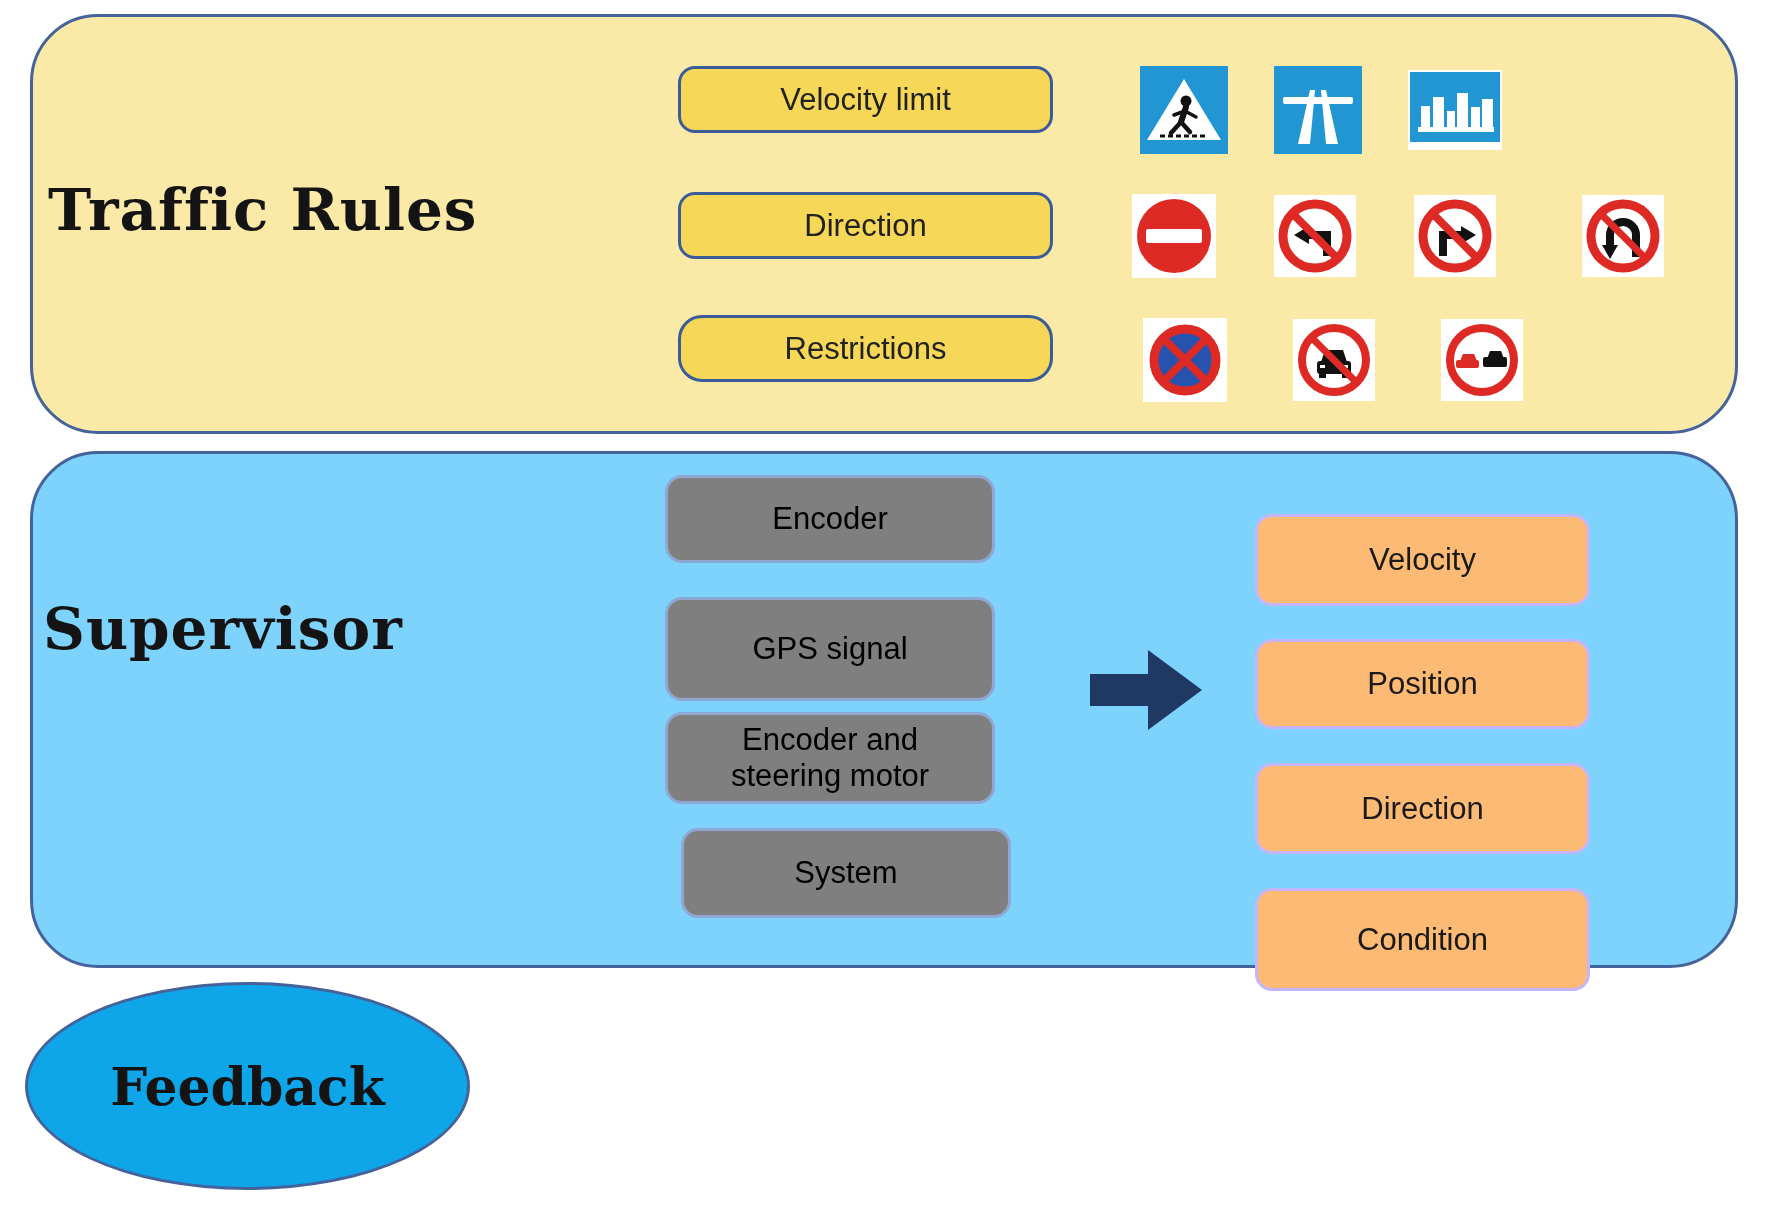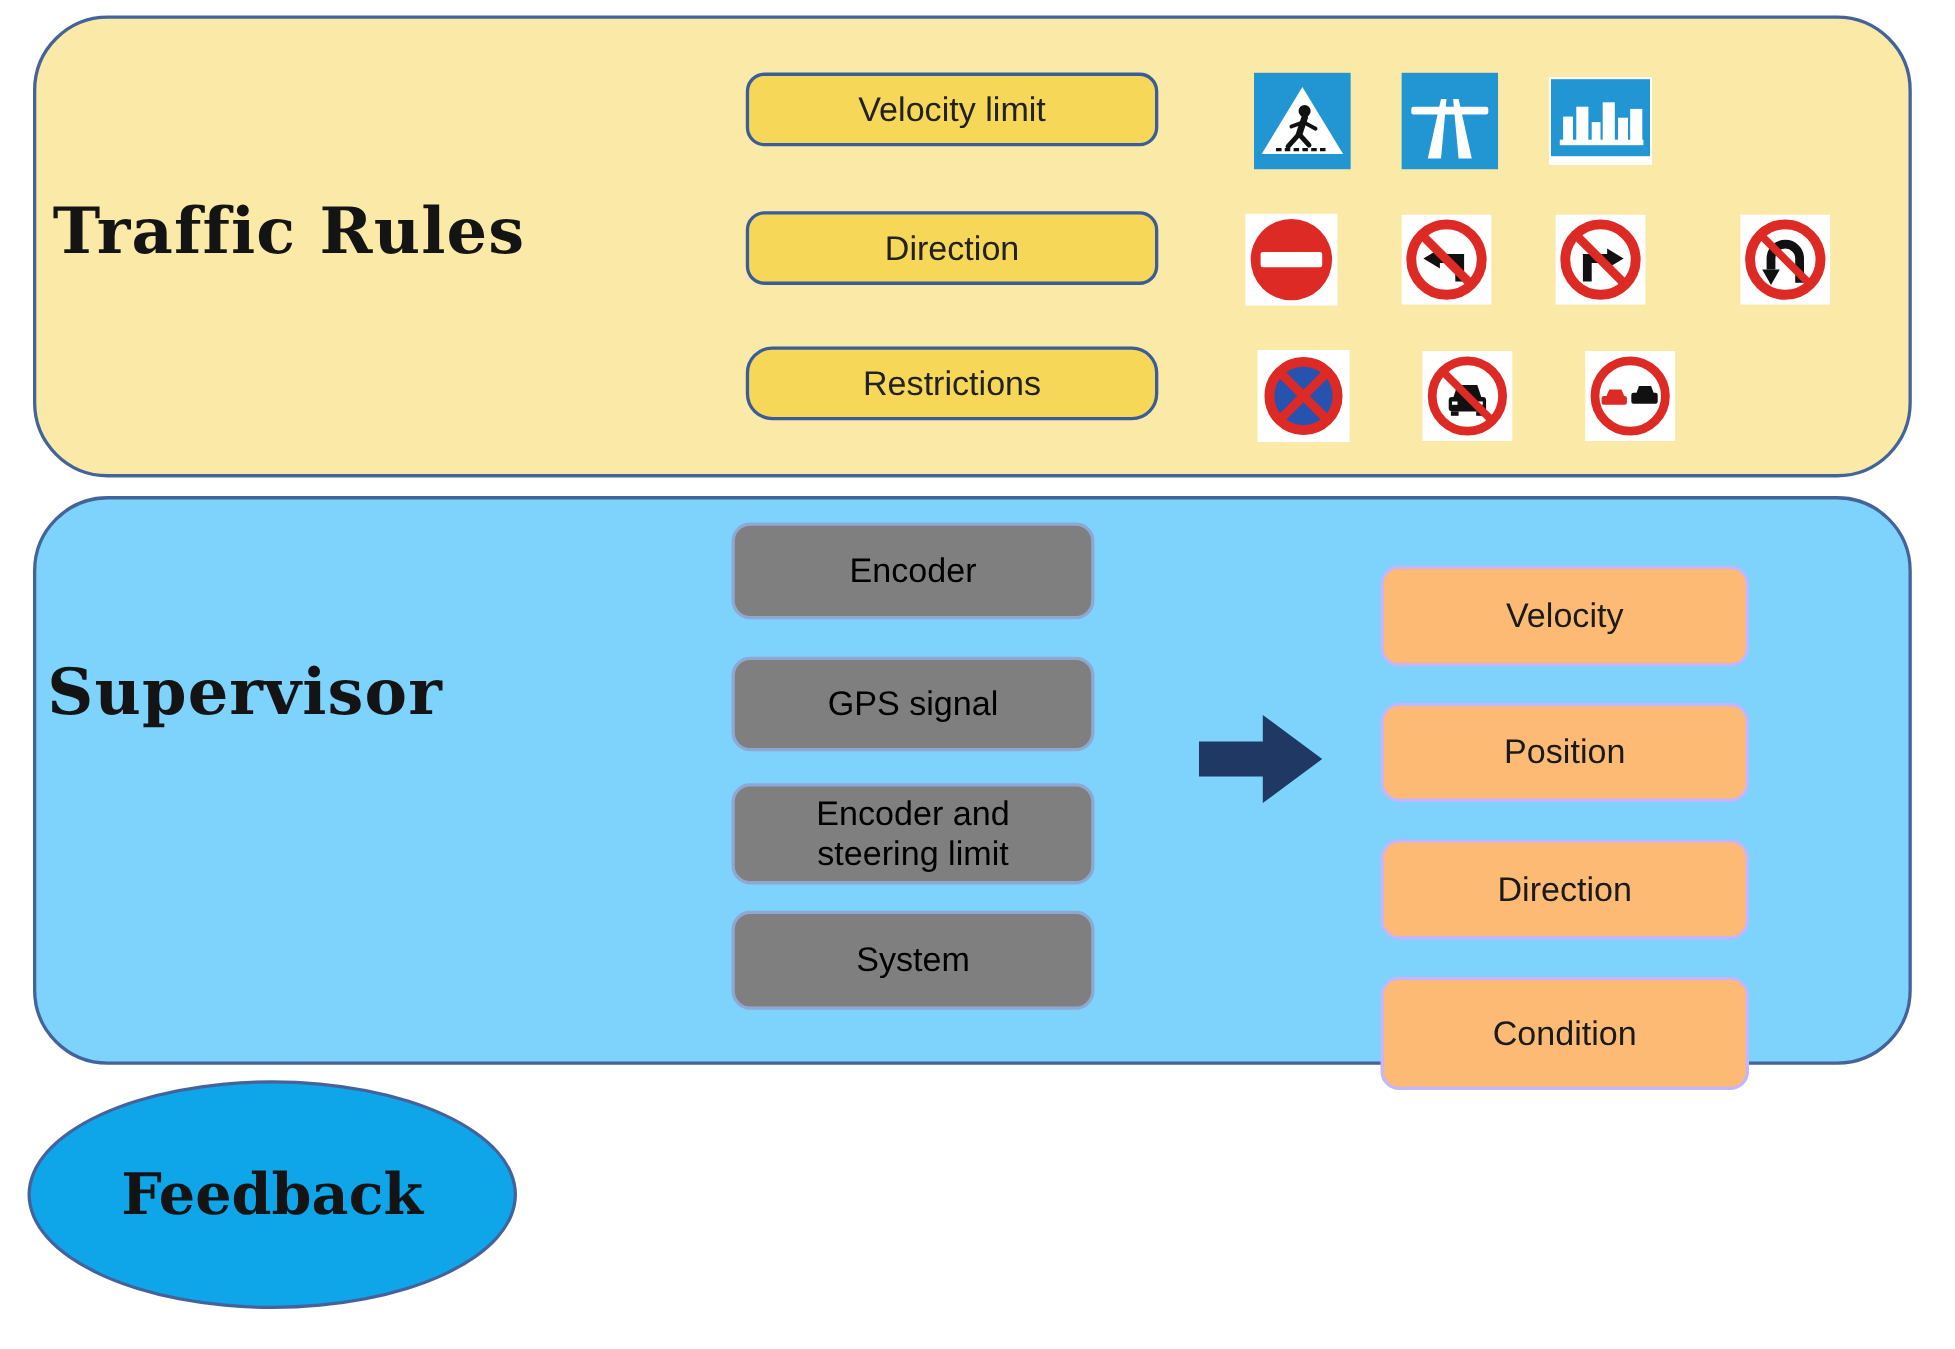--- a/index.html
+++ b/index.html
@@ -143,23 +143,23 @@
       <rect x="42" y="38" width="24" height="10" rx="2" fill="#111"></rect>
     </svg>
       </span>
     </div>
 
   <section class="panel supervisor">
     <div class="big-title" style="left:10px;top:146px;">Supervisor</div>
   </section>
 
   <div class="btn gray" style="top:475px;height:88px;">Encoder</div>
-  <div class="btn gray" style="top:597px;height:86px;">GPS signal</div>
-  <div class="btn gray" style="top:712px;height:92px;padding:0 30px;">Encoder and steering limit</div>
-  <div class="btn gray" style="top:828px;height:90px;">System</div>
+  <div class="btn gray" style="top:597px;height:104px;">GPS signal</div>
+  <div class="btn gray" style="top:712px;height:92px;padding:0 30px;">Encoder and steering motor</div>
+  <div class="btn gray" style="top:828px;height:90px;margin-left:16px;">System</div>
 
   <span class="flow-arrow">
     <svg width="112" height="84" viewBox="0 0 112 84">
       <polygon points="0,26 58,26 58,2 112,42 58,82 58,58 0,58" fill="#1F3864"></polygon>
     </svg>
   </span>
 
   <div class="btn orange" style="top:478px;height:92px;">Velocity</div>
   <div class="btn orange" style="top:603px;height:90px;">Position</div>
   <div class="btn orange" style="top:727px;height:91px;">Direction</div>

